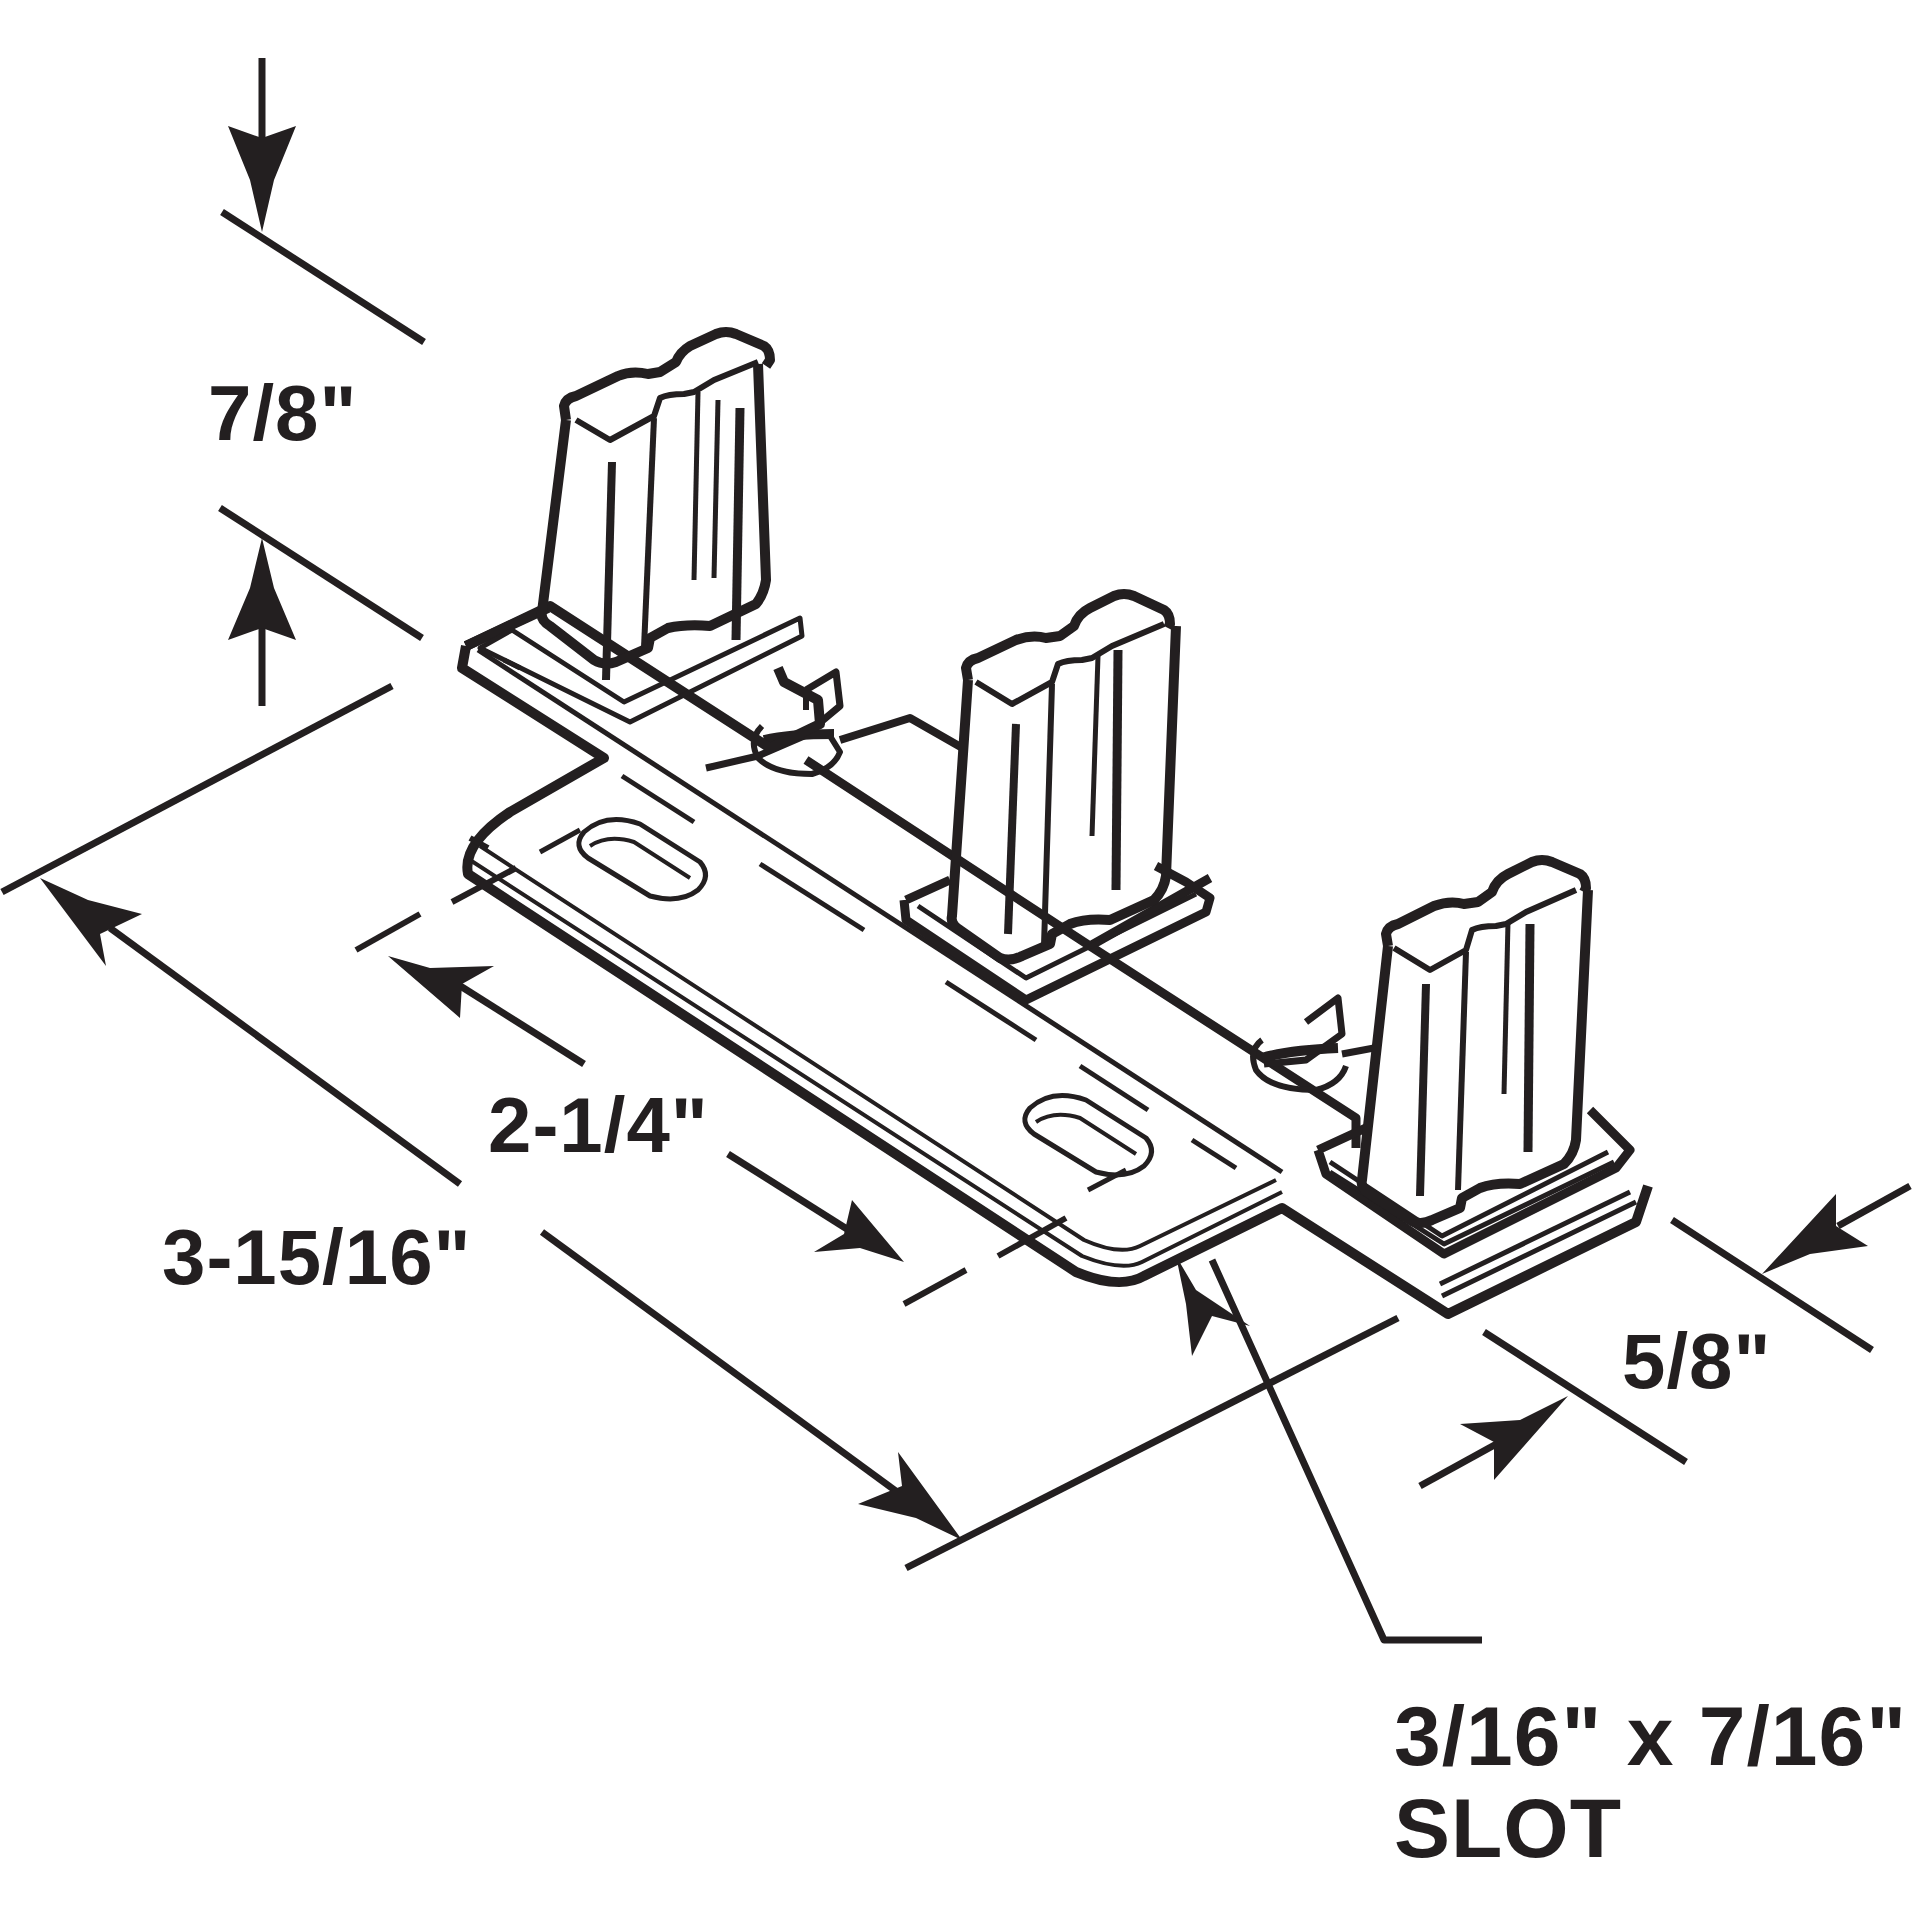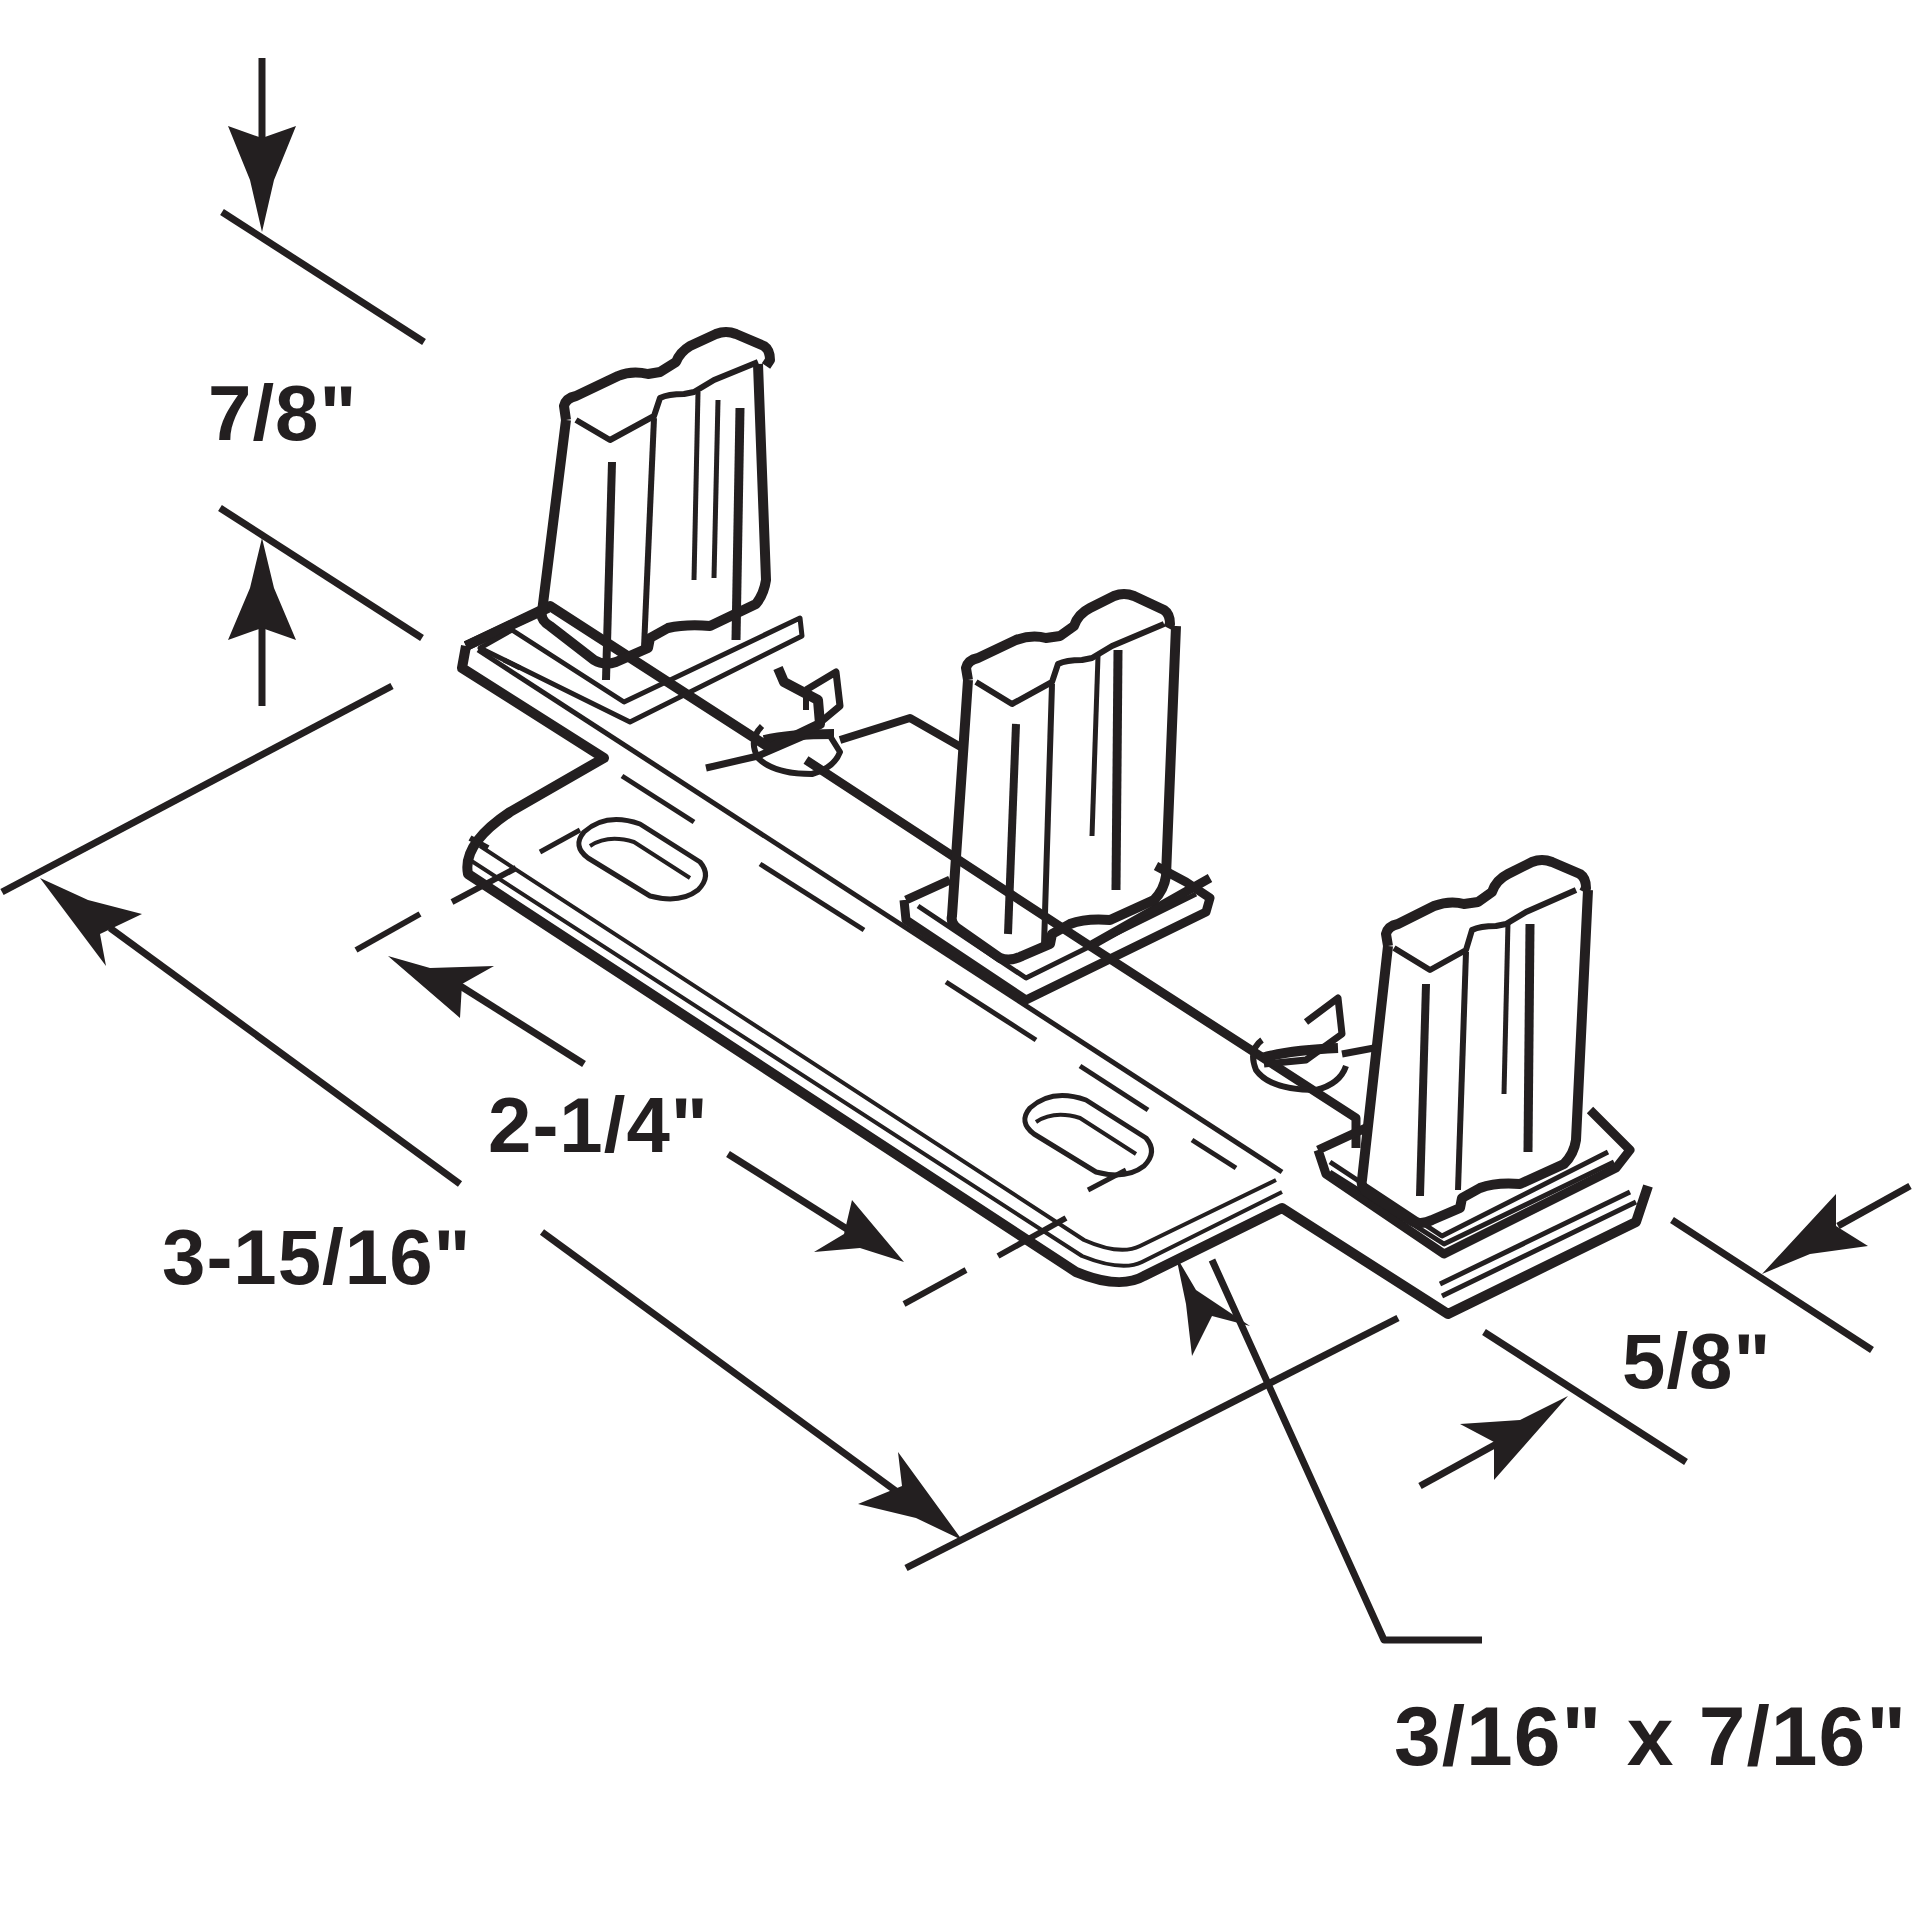--- a/index.html
+++ b/index.html
@@ -217,14 +217,15 @@
 
   <div class="lbl lbl-big" style="left:208px; top:374px;">7/8"</div>
 
   <div class="lbl lbl-big" style="left:488px; top:1086px;">2-1/4"</div>
 
   <div class="lbl lbl-big" style="left:162px; top:1218px;">3-15/16"</div>
 
   <div class="lbl lbl-big" style="left:1622px; top:1322px;">5/8"</div>
 
   <div class="lbl lbl-slot" style="left:1394px; top:1694px;">3/16" x 7/16"</div>
+  <div class="lbl lbl-slot" style="left:1394px; top:1786px;">SLOT</div>
 
 </div>
 
 </body></html>

